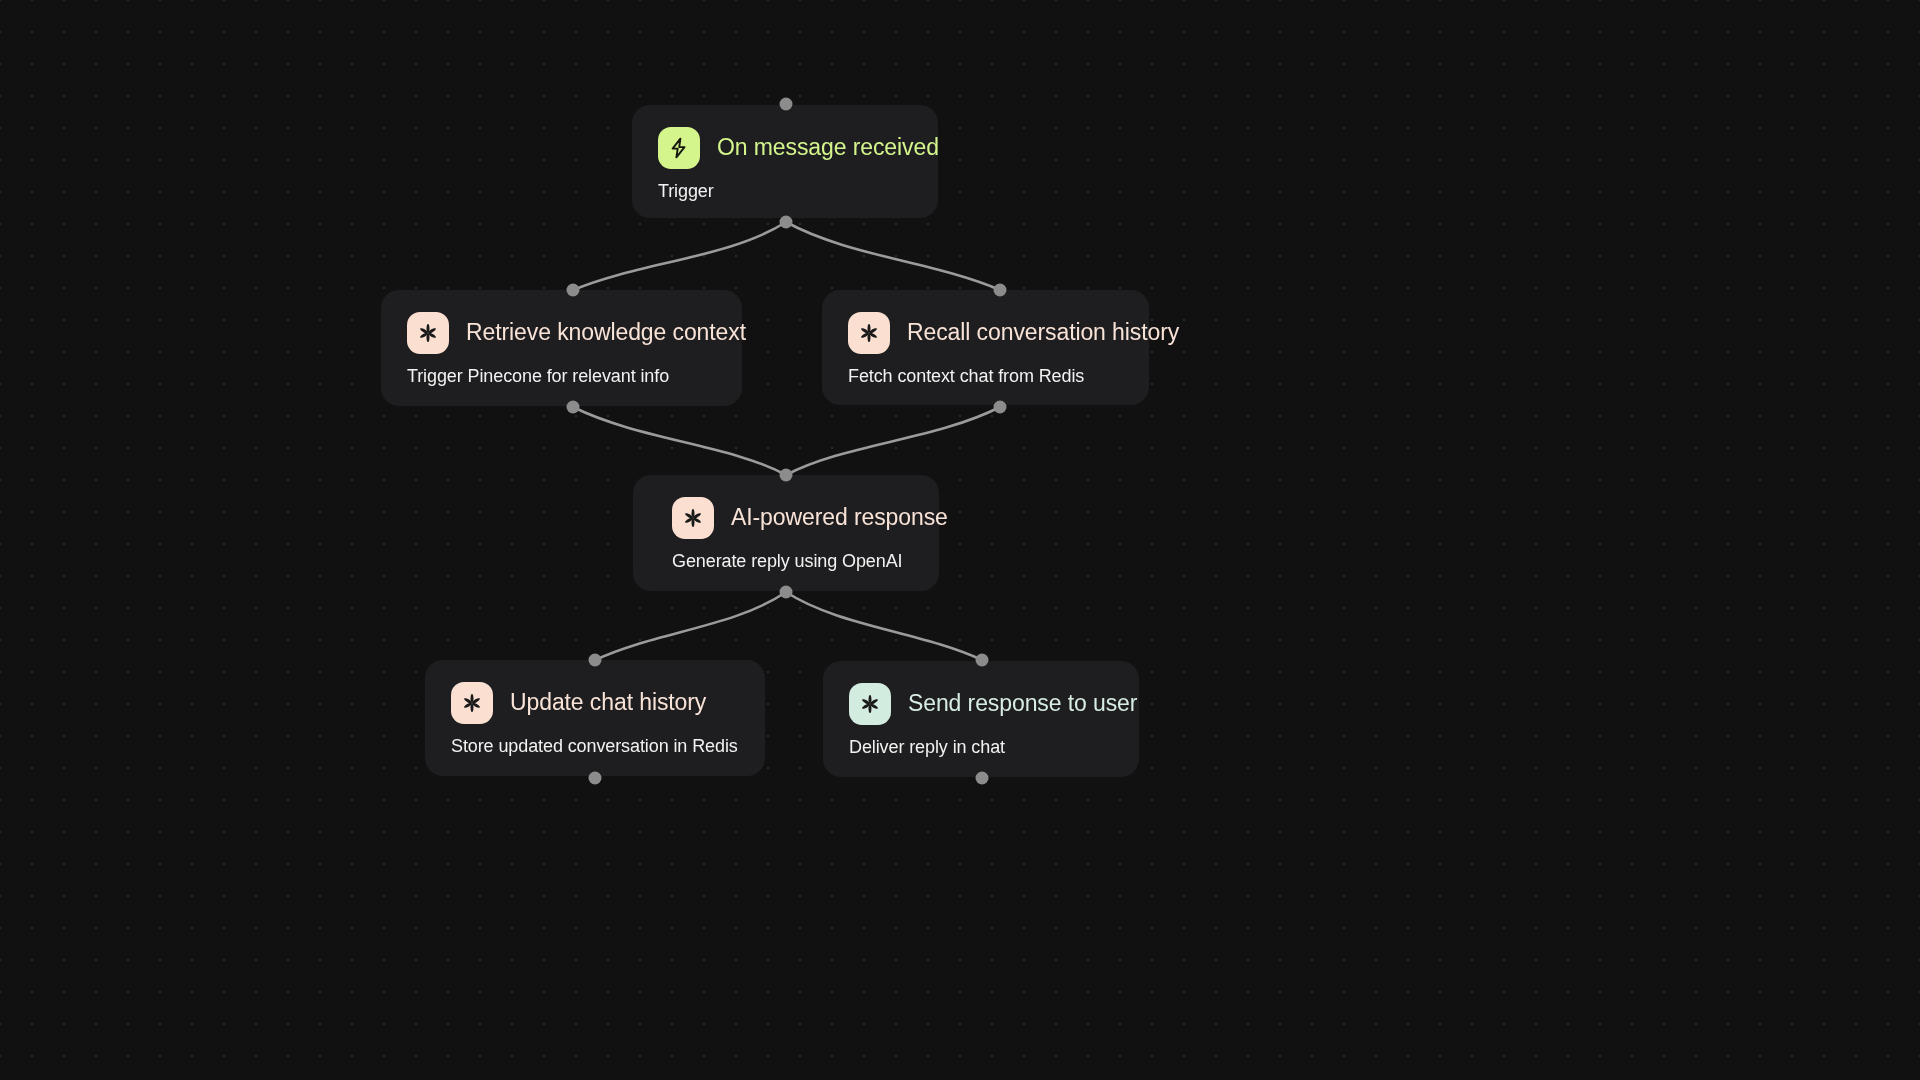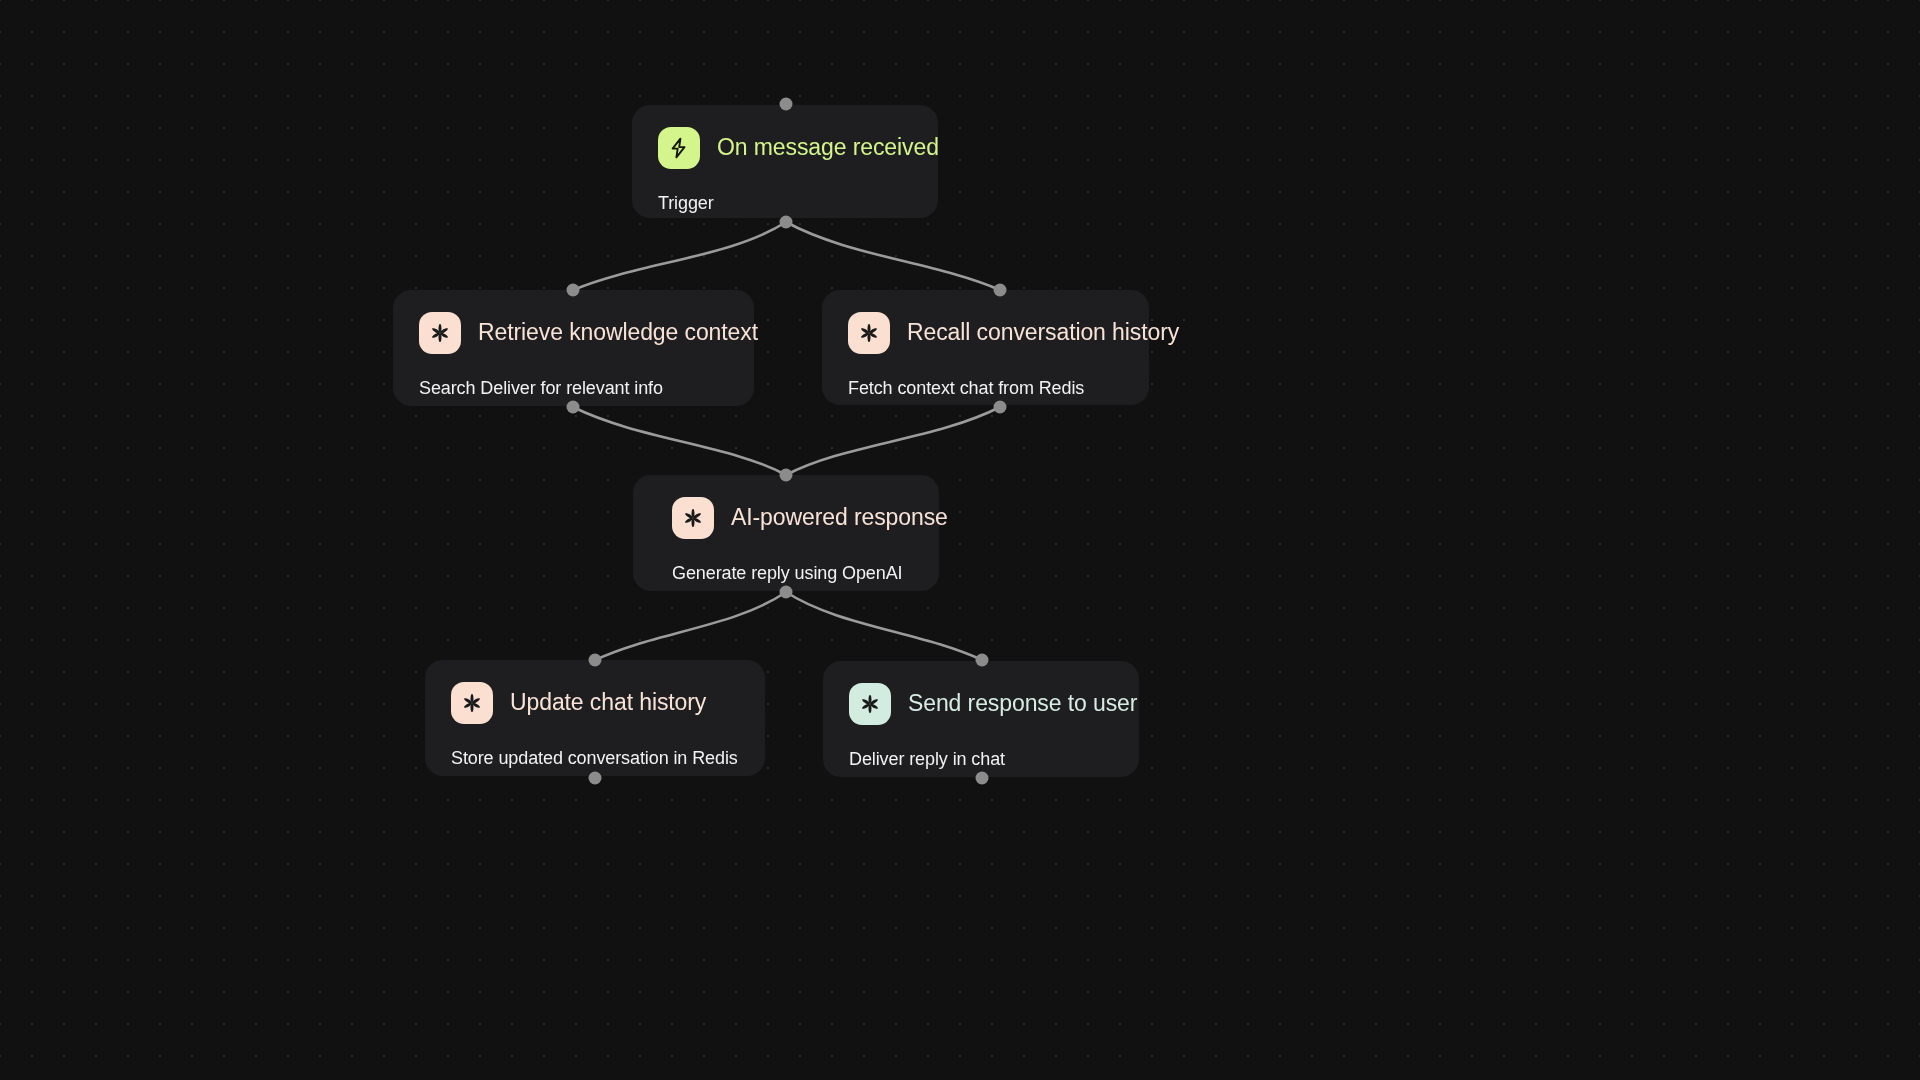--- a/index.html
+++ b/index.html
@@ -20,21 +20,21 @@
   }
   #edges { position:absolute; inset:0; width:1920px; height:1080px; pointer-events:none; }
 
   .node {
     position:absolute;
     background:#1e1e20;
     border-radius:18px;
     padding:22px 26px 26px 26px;
     display:flex;
     flex-direction:column;
-    gap:24px;
+    gap:12px;
   }
   .node-head { display:flex; align-items:center; gap:17px; }
   .badge {
     width:42px; height:42px;
     border-radius:13px;
     flex:0 0 42px;
     display:flex; align-items:center; justify-content:center;
   }
   .badge svg { display:block; }
   .node-title {
@@ -77,21 +77,21 @@
       <div class="node-head">
         <div class="badge" style="background: rgb(212, 245, 140);">
           <svg width="24" height="24" viewBox="0 0 24 24" fill="none" stroke="#16180f" stroke-width="1.9" stroke-linejoin="round" stroke-linecap="round">
             <path d="M13.4 2.6 L5.6 12.6 h5.1 l-1.3 8.8 8.1 -10.3 h-5.3 z"></path>
           </svg>
         </div>
         <div class="node-title" style="color: rgb(212, 245, 140);">On message received</div>
       </div>
       <div class="node-sub">Trigger</div>
     </div>
-    <div class="node" style="left: 393px; top: 290px; width: 361px; height: 116px;">
+    <div class="node" style="left: 381px; top: 290px; width: 361px; height: 116px;">
       <div class="node-head">
         <div class="badge" style="background: rgb(251, 224, 210);">
           <svg width="24" height="24" viewBox="0 0 24 24" fill="#1a1a1a">
             <g transform="rotate(0 12 12)">
               <path d="M12 12 C 10.45 10.9 10.2 8.0 10.75 5.1 C 11.0 3.65 11.5 3.0 12 3.0 C 12.5 3.0 13.0 3.65 13.25 5.1 C 13.8 8.0 13.55 10.9 12 12 Z"></path>
             </g>
             <g transform="rotate(60 12 12)">
               <path d="M12 12 C 10.45 10.9 10.2 8.0 10.75 5.1 C 11.0 3.65 11.5 3.0 12 3.0 C 12.5 3.0 13.0 3.65 13.25 5.1 C 13.8 8.0 13.55 10.9 12 12 Z"></path>
             </g>
             <g transform="rotate(120 12 12)">
@@ -103,21 +103,21 @@
             <g transform="rotate(240 12 12)">
               <path d="M12 12 C 10.45 10.9 10.2 8.0 10.75 5.1 C 11.0 3.65 11.5 3.0 12 3.0 C 12.5 3.0 13.0 3.65 13.25 5.1 C 13.8 8.0 13.55 10.9 12 12 Z"></path>
             </g>
             <g transform="rotate(300 12 12)">
               <path d="M12 12 C 10.45 10.9 10.2 8.0 10.75 5.1 C 11.0 3.65 11.5 3.0 12 3.0 C 12.5 3.0 13.0 3.65 13.25 5.1 C 13.8 8.0 13.55 10.9 12 12 Z"></path>
             </g>
           </svg>
         </div>
         <div class="node-title" style="color: rgb(249, 227, 215);">Retrieve knowledge context</div>
       </div>
-      <div class="node-sub">Search Deliver for relevant info</div>
+      <div class="node-sub">Trigger Pinecone for relevant info</div>
     </div>
     <div class="node" style="left: 822px; top: 290px; width: 327px; height: 115px;">
       <div class="node-head">
         <div class="badge" style="background: rgb(251, 224, 210);">
           <svg width="24" height="24" viewBox="0 0 24 24" fill="#1a1a1a">
             <g transform="rotate(0 12 12)">
               <path d="M12 12 C 10.45 10.9 10.2 8.0 10.75 5.1 C 11.0 3.65 11.5 3.0 12 3.0 C 12.5 3.0 13.0 3.65 13.25 5.1 C 13.8 8.0 13.55 10.9 12 12 Z"></path>
             </g>
             <g transform="rotate(60 12 12)">
               <path d="M12 12 C 10.45 10.9 10.2 8.0 10.75 5.1 C 11.0 3.65 11.5 3.0 12 3.0 C 12.5 3.0 13.0 3.65 13.25 5.1 C 13.8 8.0 13.55 10.9 12 12 Z"></path>

